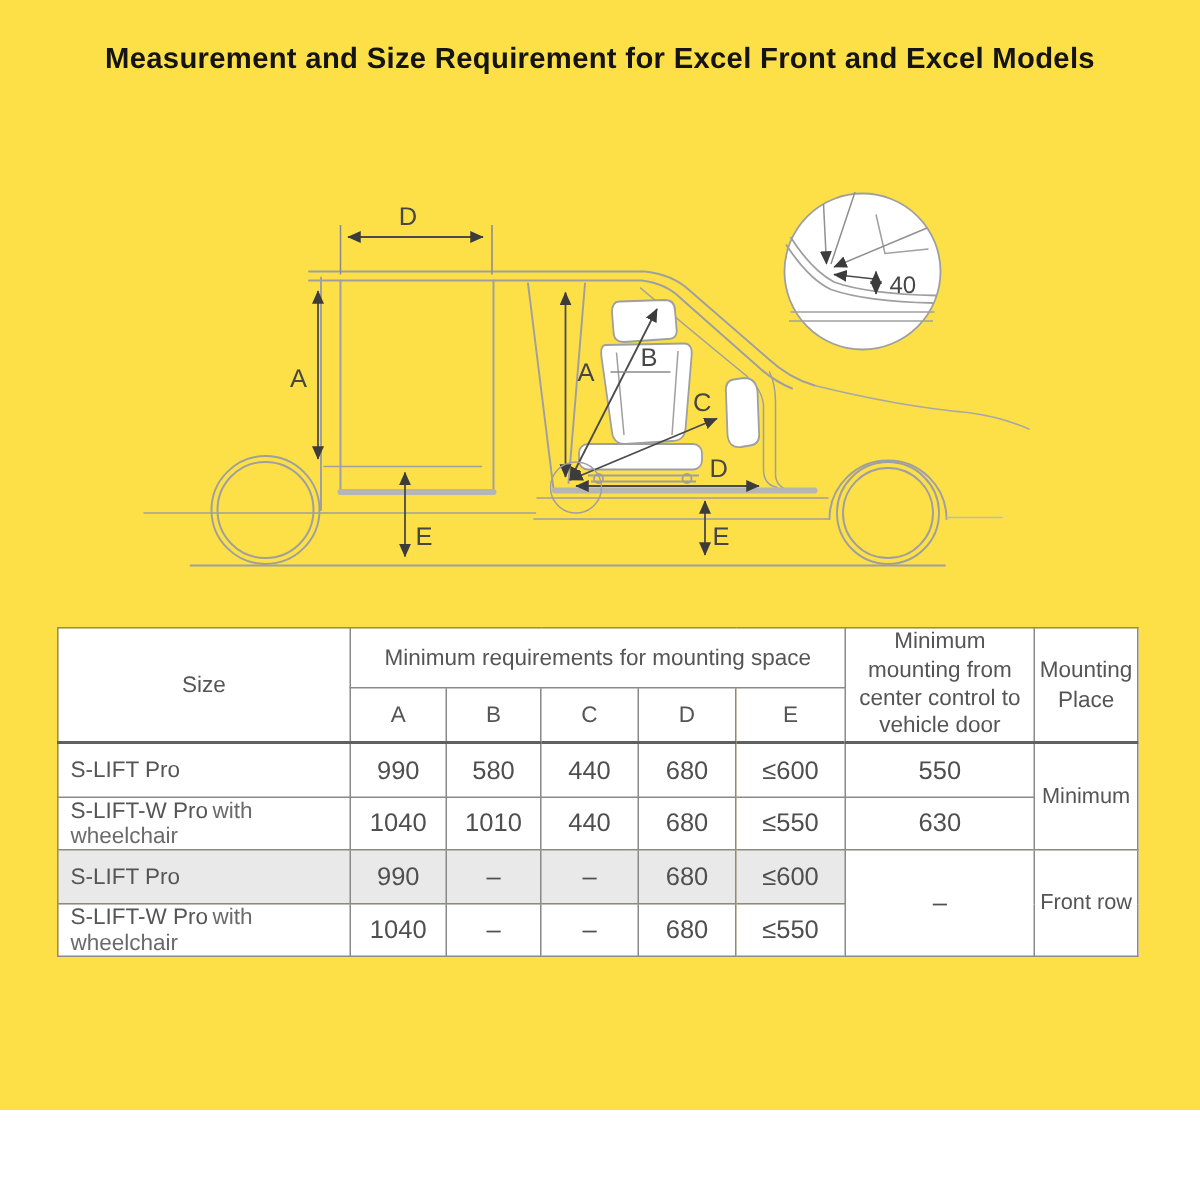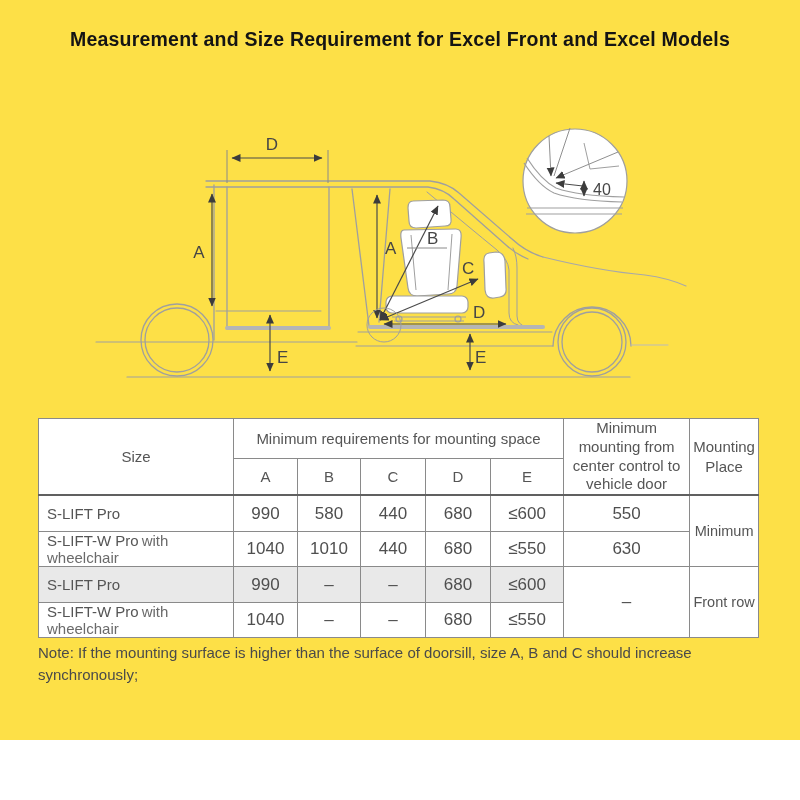--- a/index.html
+++ b/index.html
@@ -204,15 +204,14 @@
         <td class="model-cell"><span>S-LIFT-W Pro</span><span class="suffix">with wheelchair</span></td>
         <td class="num">1040</td>
         <td class="num">–</td>
         <td class="num">–</td>
         <td class="num">680</td>
         <td class="num">≤550</td>
       </tr>
     </tbody>
   </table>
 
-  <div class="note">Note: If the mounting surface is higher than the surface of doorsill, size A, B and C should increase synchronously;</div>
 
 </div>
 
 </body></html>

